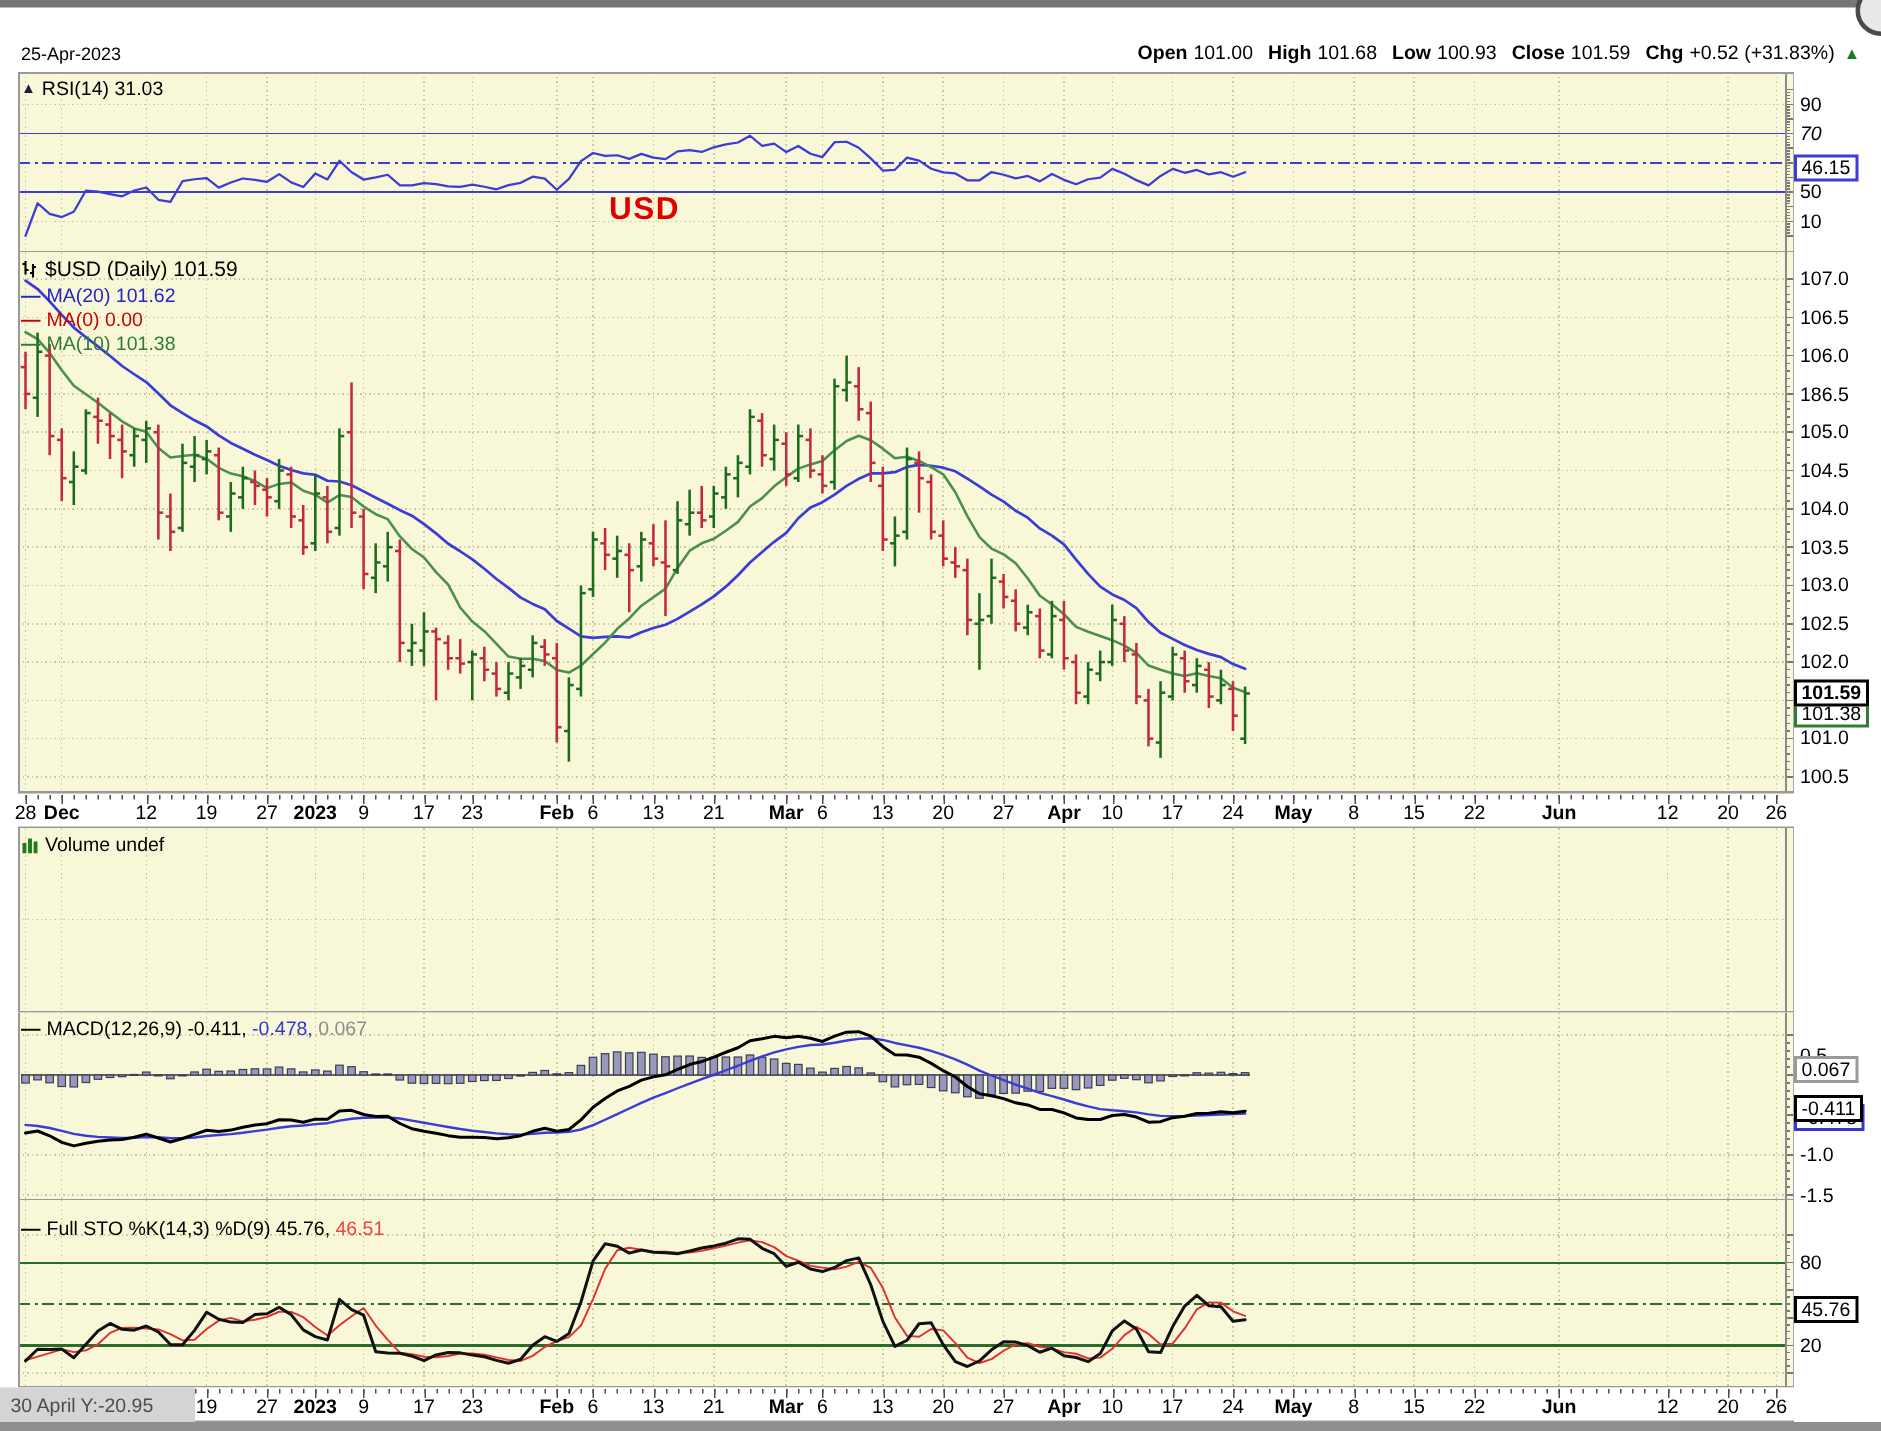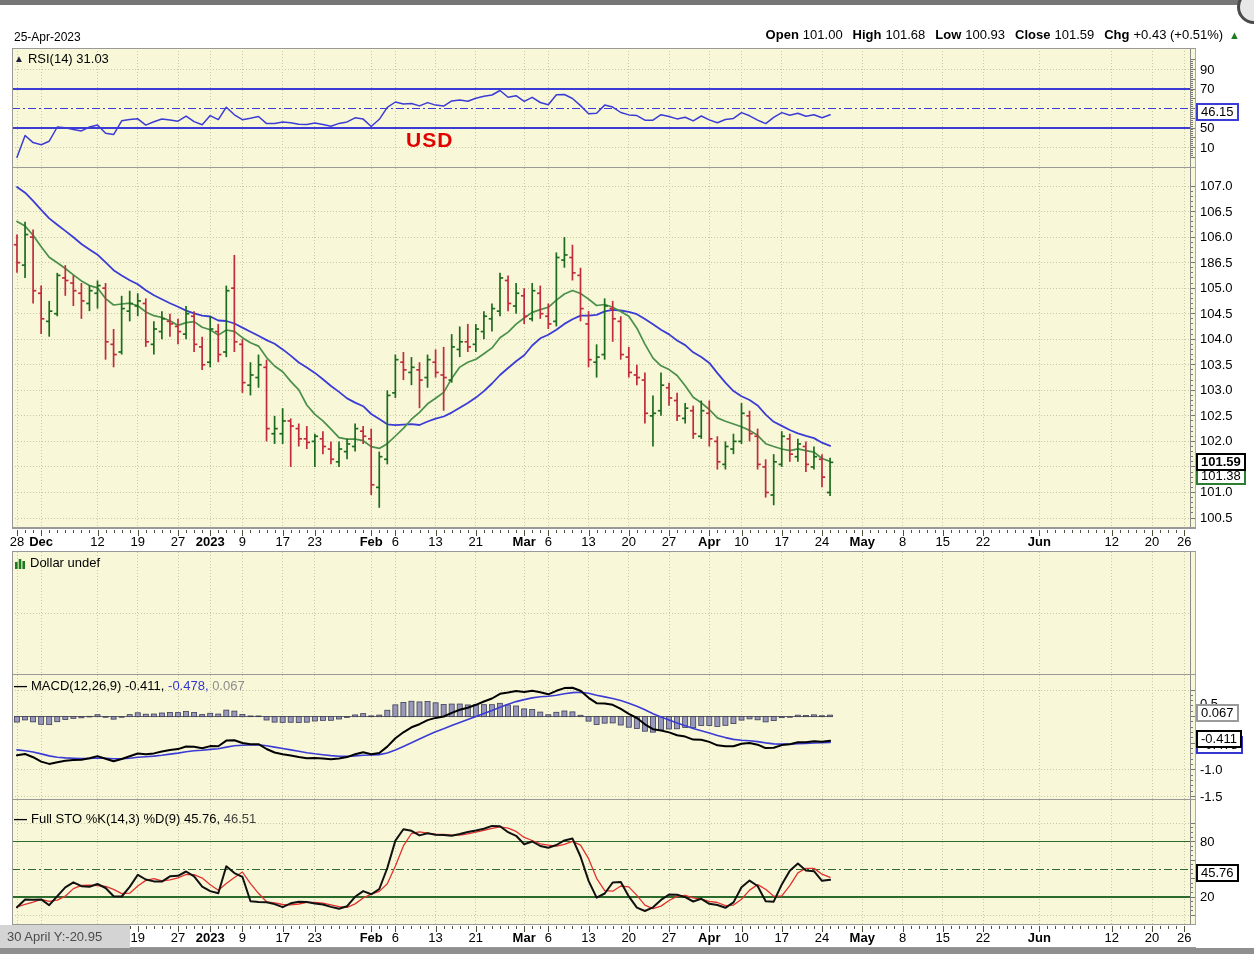--- a/index.html
+++ b/index.html
@@ -42,21 +42,21 @@
 </style>
 </head>
 <body>
 
 <div class="stage" id="stage">
   <div class="topbar"></div>
   <div class="corner-circle"></div>
 
   <div class="hdr-row2">
     <span class="date">25-Apr-2023</span>
-    <span class="quote" id="quote"><b>Open</b><span class="qv">101.00</span><b>High</b><span class="qv">101.68</span><b>Low</b><span class="qv">100.93</span><b>Close</b><span class="qv">101.59</span><b>Chg</b><span class="qv">+0.43 (+0.51%)</span><span class="arr" style="color: rgb(31, 122, 31);">▲</span></span>
+    <span class="quote" id="quote"><b>Open</b><span class="qv">101.00</span><b>High</b><span class="qv">101.68</span><b>Low</b><span class="qv">100.93</span><b>Close</b><span class="qv">101.59</span><b>Chg</b><span class="qv">+0.52 (+31.83%)</span><span class="arr" style="color: rgb(31, 122, 31);">▲</span></span>
   </div>
 
   <svg id="svg-rsi" class="panel" style="top:48px" width="1184" height="120">
       <rect x="0" y="0" width="1184" height="120" fill="#f8f8d8"></rect>
       <line x1="5" y1="0" x2="5" y2="120" stroke="#c9c9a7" stroke-width="1" stroke-dasharray="1,2" shape-rendering="crispEdges"></line>
       <line x1="29.150000000000002" y1="0" x2="29.150000000000002" y2="120" stroke="#c9c9a7" stroke-width="1" stroke-dasharray="1,2" shape-rendering="crispEdges"></line>
       <line x1="85.5" y1="0" x2="85.5" y2="120" stroke="#c9c9a7" stroke-width="1" stroke-dasharray="1,2" shape-rendering="crispEdges"></line>
       <line x1="125.75000000000001" y1="0" x2="125.75000000000001" y2="120" stroke="#c9c9a7" stroke-width="1" stroke-dasharray="1,2" shape-rendering="crispEdges"></line>
       <line x1="166" y1="0" x2="166" y2="120" stroke="#c9c9a7" stroke-width="1" stroke-dasharray="1,2" shape-rendering="crispEdges"></line>
       <line x1="198.20000000000002" y1="0" x2="198.20000000000002" y2="120" stroke="#c9c9a7" stroke-width="1" stroke-dasharray="1,2" shape-rendering="crispEdges"></line>
@@ -1255,57 +1255,65 @@
       <div class="xt" style="left: 1140.05px; height: 6px;"></div>
       <div class="xl" style="left: 1140.05px;">20</div>
       <div class="xt" style="left: 1172.25px; height: 6px;"></div>
       <div class="xl" style="left: 1172.25px;">26</div>
     </div>
 
   <div class="legend" style="left:14px;top:51px">
     <span class="lic">▲</span><span>RSI(14) 31.03</span>
   </div>
 
+  <div class="legend" style="left:14px;top:171px">
+    <div class="lt"><svg class="ohlc-ic" width="12" height="13">
+          <path d="M3,1v9M1,3h2M3,7h2M8,3v9M6,9h2M8,5h2" stroke="#000" stroke-width="1.4" fill="none"></path>
+        </svg><span>$USD (Daily) 101.59</span></div>
+    <div class="lm" id="lg-ma20" style="color: rgb(36, 36, 200);"><span class="dash">—</span><span>MA(20) 101.62</span></div>
+    <div class="lm" id="lg-ma0" style="color: rgb(204, 0, 0);"><span class="dash">—</span><span>MA(0) 0.00</span></div>
+    <div class="lm" id="lg-ma10" style="color: rgb(46, 125, 50);"><span class="dash">—</span><span>MA(10) 101.38</span></div>
+  </div>
 
   <div class="watermark">USD</div>
 
   <div class="legend" style="left:14px;top:555px">
     <svg class="vol-ic" width="12" height="12">
         <rect x="1" y="5" width="2.6" height="7" fill="#1d7a1d"></rect>
         <rect x="4.7" y="2" width="2.6" height="10" fill="#1d7a1d"></rect>
         <rect x="8.4" y="4" width="2.6" height="8" fill="#1d7a1d"></rect>
-      </svg><span>Dollar undef</span>
+      </svg><span>Volume undef</span>
   </div>
 
   <div class="legend" style="left:14px;top:678px">
     <span class="dash">—</span><span id="macd-parts"><span style="color: rgb(0, 0, 0);">MACD(12,26,9) -0.411,</span><span style="color: rgb(53, 53, 208);"> -0.478,</span><span style="color: rgb(141, 141, 141);"> 0.067</span></span>
   </div>
 
   <div class="legend" style="left:14px;top:811px">
-    <span class="dash">—</span><span id="sto-parts"><span style="color: rgb(0, 0, 0);">Full STO %K(14,3) %D(9) 45.76,</span><span style="color: #404040;"> 46.51</span></span>
+    <span class="dash">—</span><span id="sto-parts"><span style="color: rgb(0, 0, 0);">Full STO %K(14,3) %D(9) 45.76,</span><span style="color: #ef4444;"> 46.51</span></span>
   </div>
 
   <div class="tooltip">30 April Y:-20.95</div>
   <div class="bottombar"></div>
 <div class="ylab" style="top: 178px;">107.0</div>
     <div class="ylab" style="top: 203.538px;">106.5</div>
     <div class="ylab" style="top: 229.077px;">106.0</div>
     <div class="ylab" style="top: 254.615px;">186.5</div>
     <div class="ylab" style="top: 280.154px;">105.0</div>
     <div class="ylab" style="top: 305.692px;">104.5</div>
     <div class="ylab" style="top: 331.231px;">104.0</div>
     <div class="ylab" style="top: 356.769px;">103.5</div>
     <div class="ylab" style="top: 382.308px;">103.0</div>
     <div class="ylab" style="top: 407.846px;">102.5</div>
     <div class="ylab" style="top: 433.385px;">102.0</div>
     <div class="ylab" style="top: 458.923px;">101.5</div>
     <div class="ylab" style="top: 484.462px;">101.0</div>
     <div class="ylab" style="top: 510px;">100.5</div>
     <div class="ylab" style="top: 61.5px;">90</div>
-    <div class="ylab" style="top: 81px;">70</div>
+    <div class="ylab" style="top: 81px; font-style: italic;">70</div>
     <div class="ylab" style="top: 120px;">50</div>
     <div class="ylab" style="top: 139.5px;">10</div>
     <div class="ylab" style="top: 696px;">0.5</div>
     <div class="ylab" style="top: 762px;">-1.0</div>
     <div class="ylab" style="top: 788.666px;">-1.5</div>
     <div class="ylab" style="top: 833.7px;">80</div>
     <div class="ylab" style="top: 889.002px;">20</div>
     <div class="ybox" style="top: 103.254px; border-color: rgb(59, 59, 214); z-index: 5;">46.15</div>
     <div class="ybox" style="top: 453.327px; border-color: rgb(0, 0, 0); z-index: 6; font-weight: bold;">101.59</div>
     <div class="ybox" style="top: 467.053px; border-color: rgb(46, 125, 50); z-index: 4;">101.38</div>

